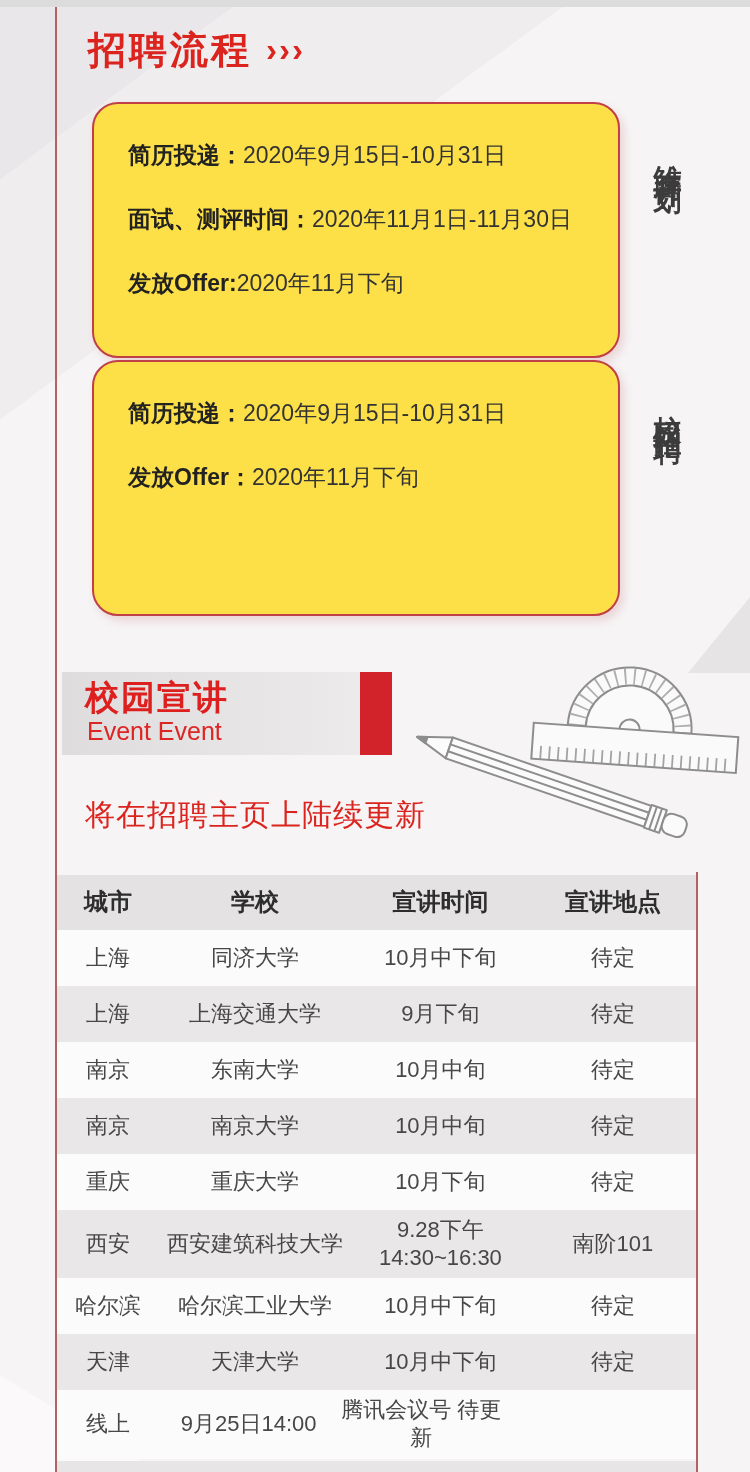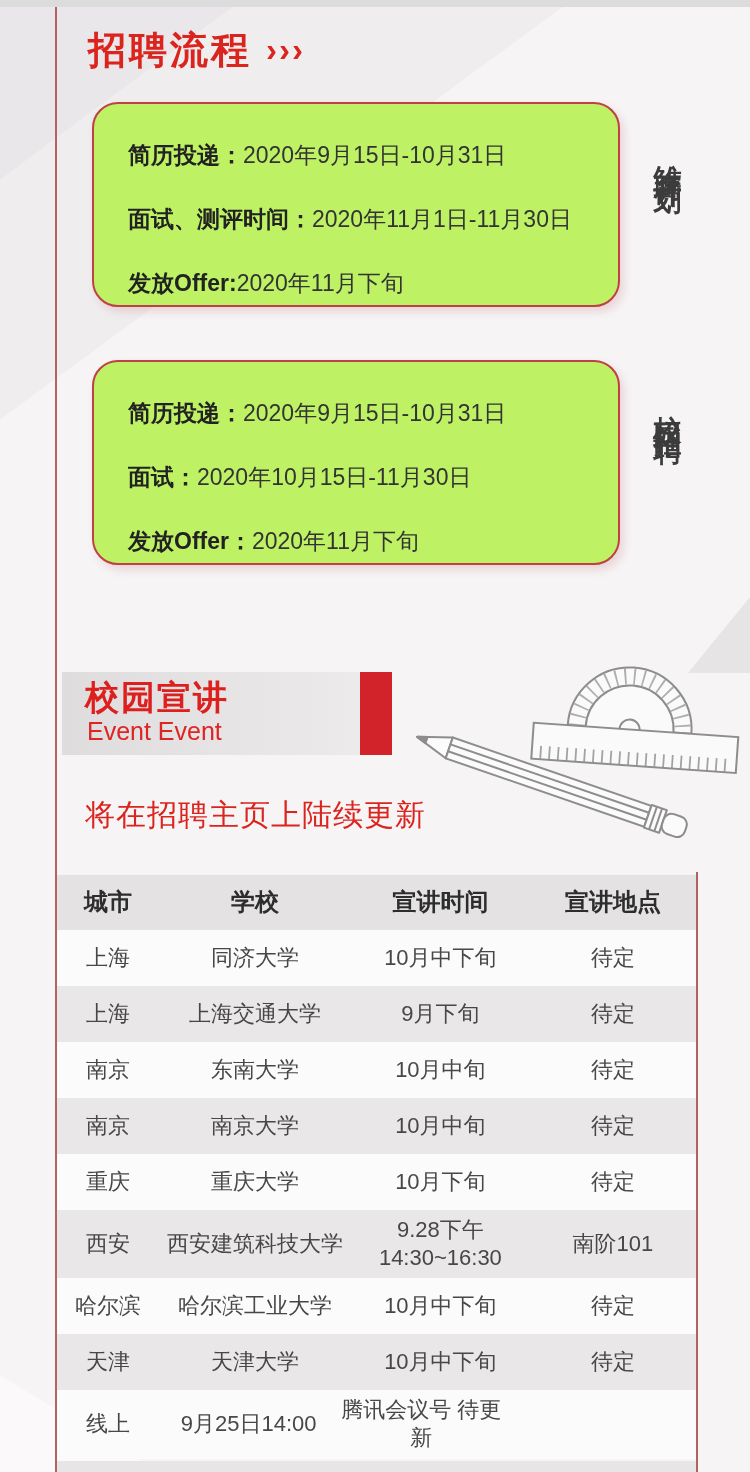--- a/index.html
+++ b/index.html
@@ -21,21 +21,21 @@
   .vline{position:absolute;width:2px;background:#b16263;}
   .vline-left{left:55px;top:0;height:1472px;}
   .vline-right{left:696px;top:865px;height:607px;}
 
   
   .title-wrap{position:absolute;left:88px;top:18px;color:#dc241f;white-space:nowrap;}
   .title-main{font-size:38px;font-weight:900;letter-spacing:3px;}
   .title-arrows{font-size:33px;font-weight:900;letter-spacing:2px;margin-left:14px;position:relative;top:-2px;}
 
   
-  .plan-box{position:absolute;left:92px;width:528px;height:205px;background:#bef264;
+  .plan-box{position:absolute;left:92px;width:528px;height:256px;background:#fde047;
     border:2px solid #bf4046;border-radius:26px;box-shadow:4px 5px 8px rgba(190,90,95,.20);
     box-sizing:border-box;padding:36px 0 0 34px;}
   .plan-box-1{top:95px;}
   .plan-box-2{top:353px;}
   .step{font-size:23px;color:#2e2e2e;margin-bottom:33px;white-space:nowrap;}
   .step .lbl{font-weight:bold;color:#222;}
   .step .val{font-weight:normal;color:#333;}
 
   .side-label{position:absolute;left:648px;writing-mode:vertical-rl;font-size:28px;
     font-weight:bold;color:#3c3c3c;letter-spacing:7px;}
@@ -95,23 +95,20 @@
     </div>
     <div class="step">
       <span class="lbl">发放Offer:</span><span class="val">2020年11月下旬</span>
     </div>
   </div>
   <div class="side-label side-label-1">雏鹰计划</div>
 
   <div class="plan-box plan-box-2">
     <div class="step">
       <span class="lbl">简历投递：</span><span class="val">2020年9月15日-10月31日</span>
-    </div>
-    <div class="step">
-      <span class="lbl">面试：</span><span class="val">2020年10月15日-11月30日</span>
     </div>
     <div class="step">
       <span class="lbl">发放Offer：</span><span class="val">2020年11月下旬</span>
     </div>
   </div>
   <div class="side-label side-label-2">校园招聘</div>
 
   <div class="band"></div>
   <div class="band-redblock"></div>
   <div class="campus-title">校园宣讲</div>

